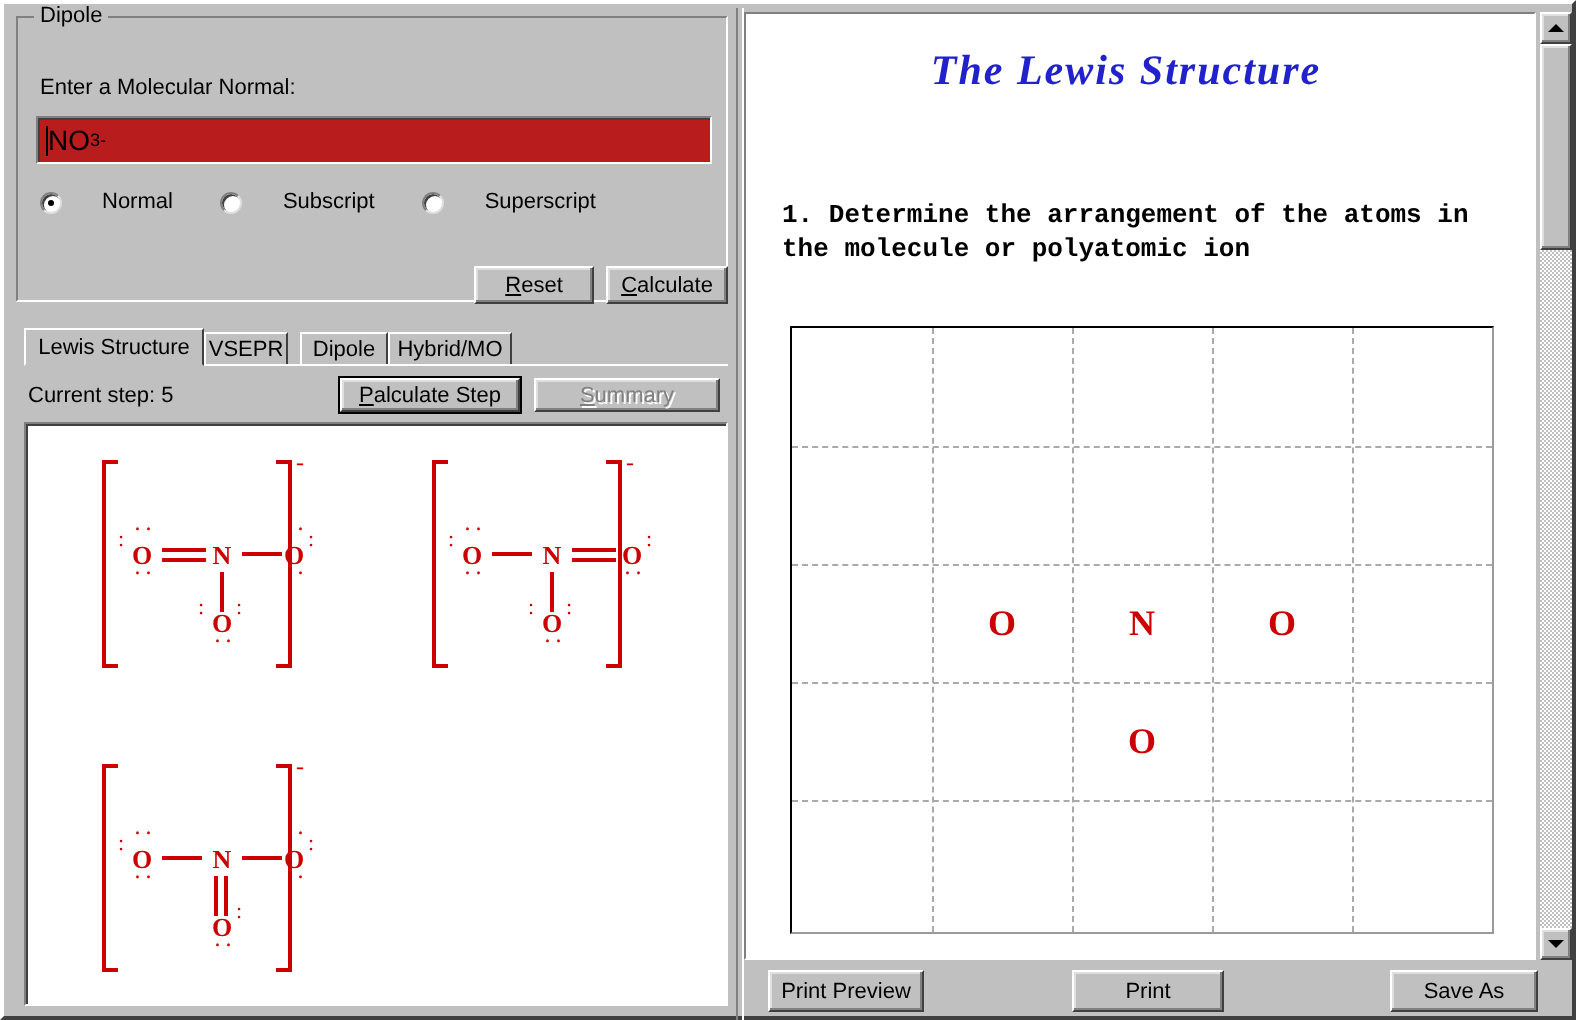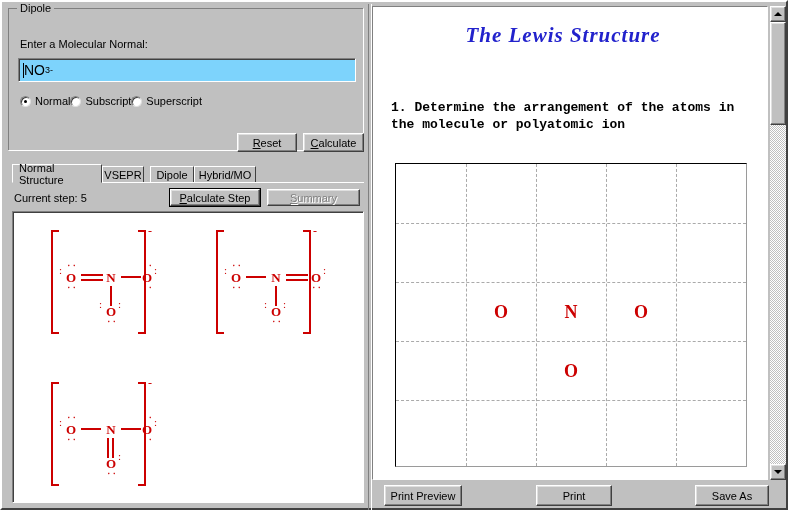--- a/index.html
+++ b/index.html
@@ -33,32 +33,32 @@
             box-sizing:border-box;
             border:1px solid #808080;border-right-color:#fff;border-bottom-color:#fff;}
   .groupbox .inner{position:absolute;left:-1px;top:-1px;right:-1px;bottom:-1px;
             border:1px solid #fff;border-left-color:transparent;border-top-color:transparent;
             pointer-events:none;}
   .gbtitle{position:absolute;left:8px;top:-7px;background:#c0c0c0;padding:0 3px;
            font-size:11px;}
 
   .lbl-formula{position:absolute;left:16px;top:34px;font-size:11px;}
   .formula-input{position:absolute;left:14px;top:54px;width:338px;height:24px;
-                 background:#7dd3fc;box-sizing:border-box;
+                 background:#b91c1c;box-sizing:border-box;
                  border-top:1px solid #808080;border-left:1px solid #808080;
                  border-right:1px solid #fff;border-bottom:1px solid #fff;
                  box-shadow:inset 1px 1px 0 #404040;
                  font-size:14px;padding:2px 4px;display:flex;align-items:center;}
   .formula-input .caret{display:inline-block;width:1px;height:15px;background:#000;
                         margin-right:0px;}
   .formula-input sub{font-size:9px;vertical-align:-3px;}
   .formula-input sup{font-size:9px;vertical-align:5px;}
 
   .radiorow{position:absolute;left:16px;top:91px;display:flex;align-items:center;gap:0;}
-  .radio{display:flex;align-items:center;margin-right:0;}
+  .radio{display:flex;align-items:center;margin-right:24px;gap:16px;}
   .radio .dot{width:11px;height:11px;border-radius:50%;box-sizing:border-box;
               background:#fff;
               border-top:1px solid #808080;border-left:1px solid #808080;
               border-right:1px solid #dfdfdf;border-bottom:1px solid #dfdfdf;
               box-shadow:inset 1px 1px 0 #404040, 0 0 0 0 #fff;
               position:relative;margin-right:4px;}
   .radio .dot.on::after{content:"";position:absolute;left:3px;top:3px;
               width:3px;height:3px;border-radius:50%;background:#000;}
   .radio span.rl{font-size:11px;}
 
@@ -183,21 +183,21 @@
       <span class="acc">R</span>
         <span>eset</span>
     </div>
     <div class="btn" id="calculate-button">
       <span class="acc">C</span>
         <span>alculate</span>
     </div>
 
     <div class="tabstrip">
       <div class="tab active" style="left:0;width:90px;">
-        <span>Normal Structure</span>
+        <span>Lewis Structure</span>
       </div>
       <div class="tab" style="left:90px;width:42px;">
         <span>VSEPR</span>
       </div>
       <div class="tab" style="left:138px;width:44px;">
         <span>Dipole</span>
       </div>
       <div class="tab" style="left:182px;width:62px;">
         <span>Hybrid/MO</span>
       </div>

